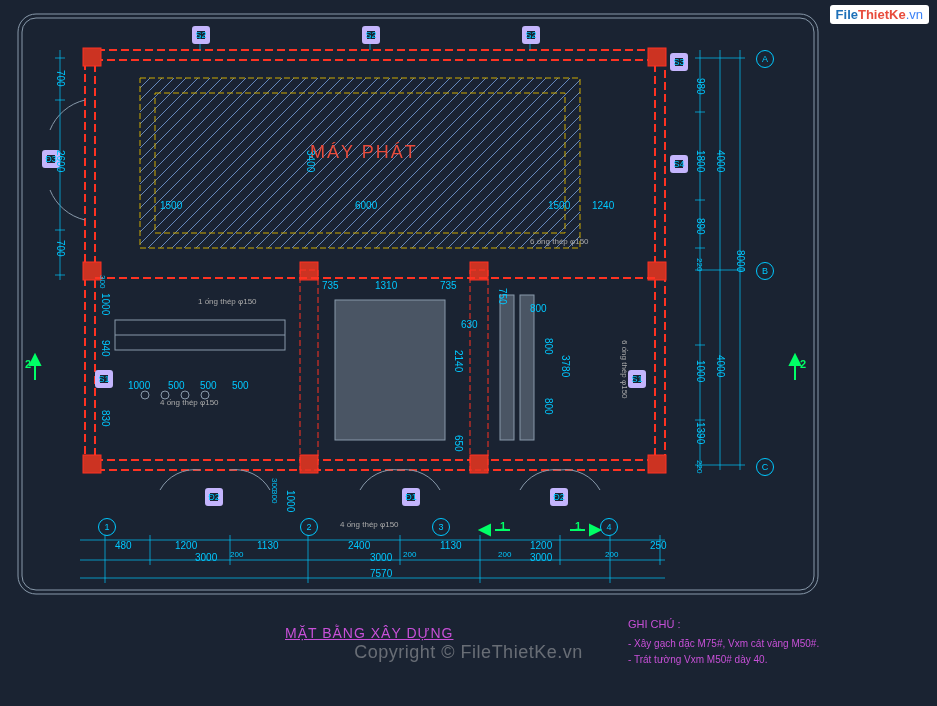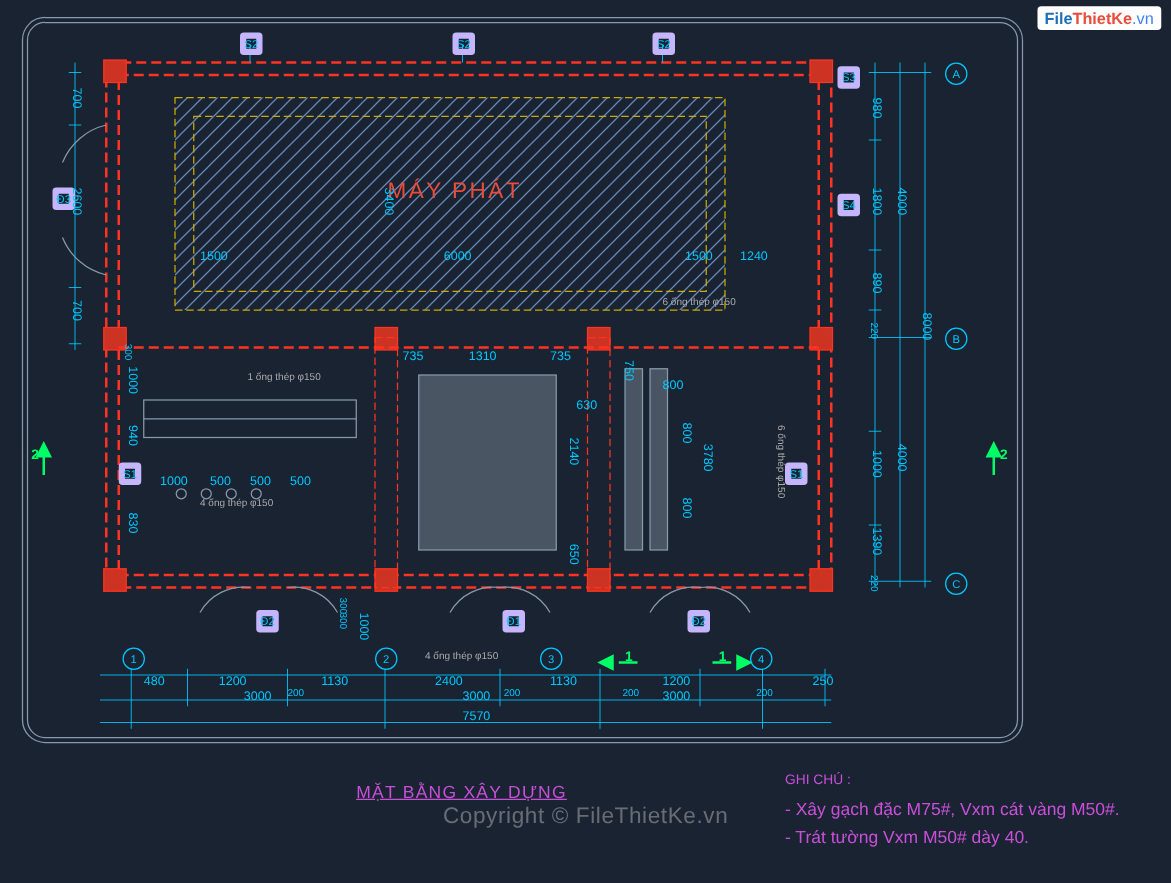--- a/index.html
+++ b/index.html
@@ -52,21 +52,21 @@
     top: 618px;
     left: 628px;
     font-size: 11px;
   }
   .notes-title {
     color: #c850d8;
     margin-bottom: 6px;
   }
   .notes-line {
     color: #c850d8;
-    font-size: 14px;
+    font-size: 10px;
     line-height: 1.6;
   }
   .room-label {
     position: absolute;
     color: #e84c3c;
     font-size: 18px;
     letter-spacing: 2px;
     font-weight: 400;
   }
   .dim-text {

